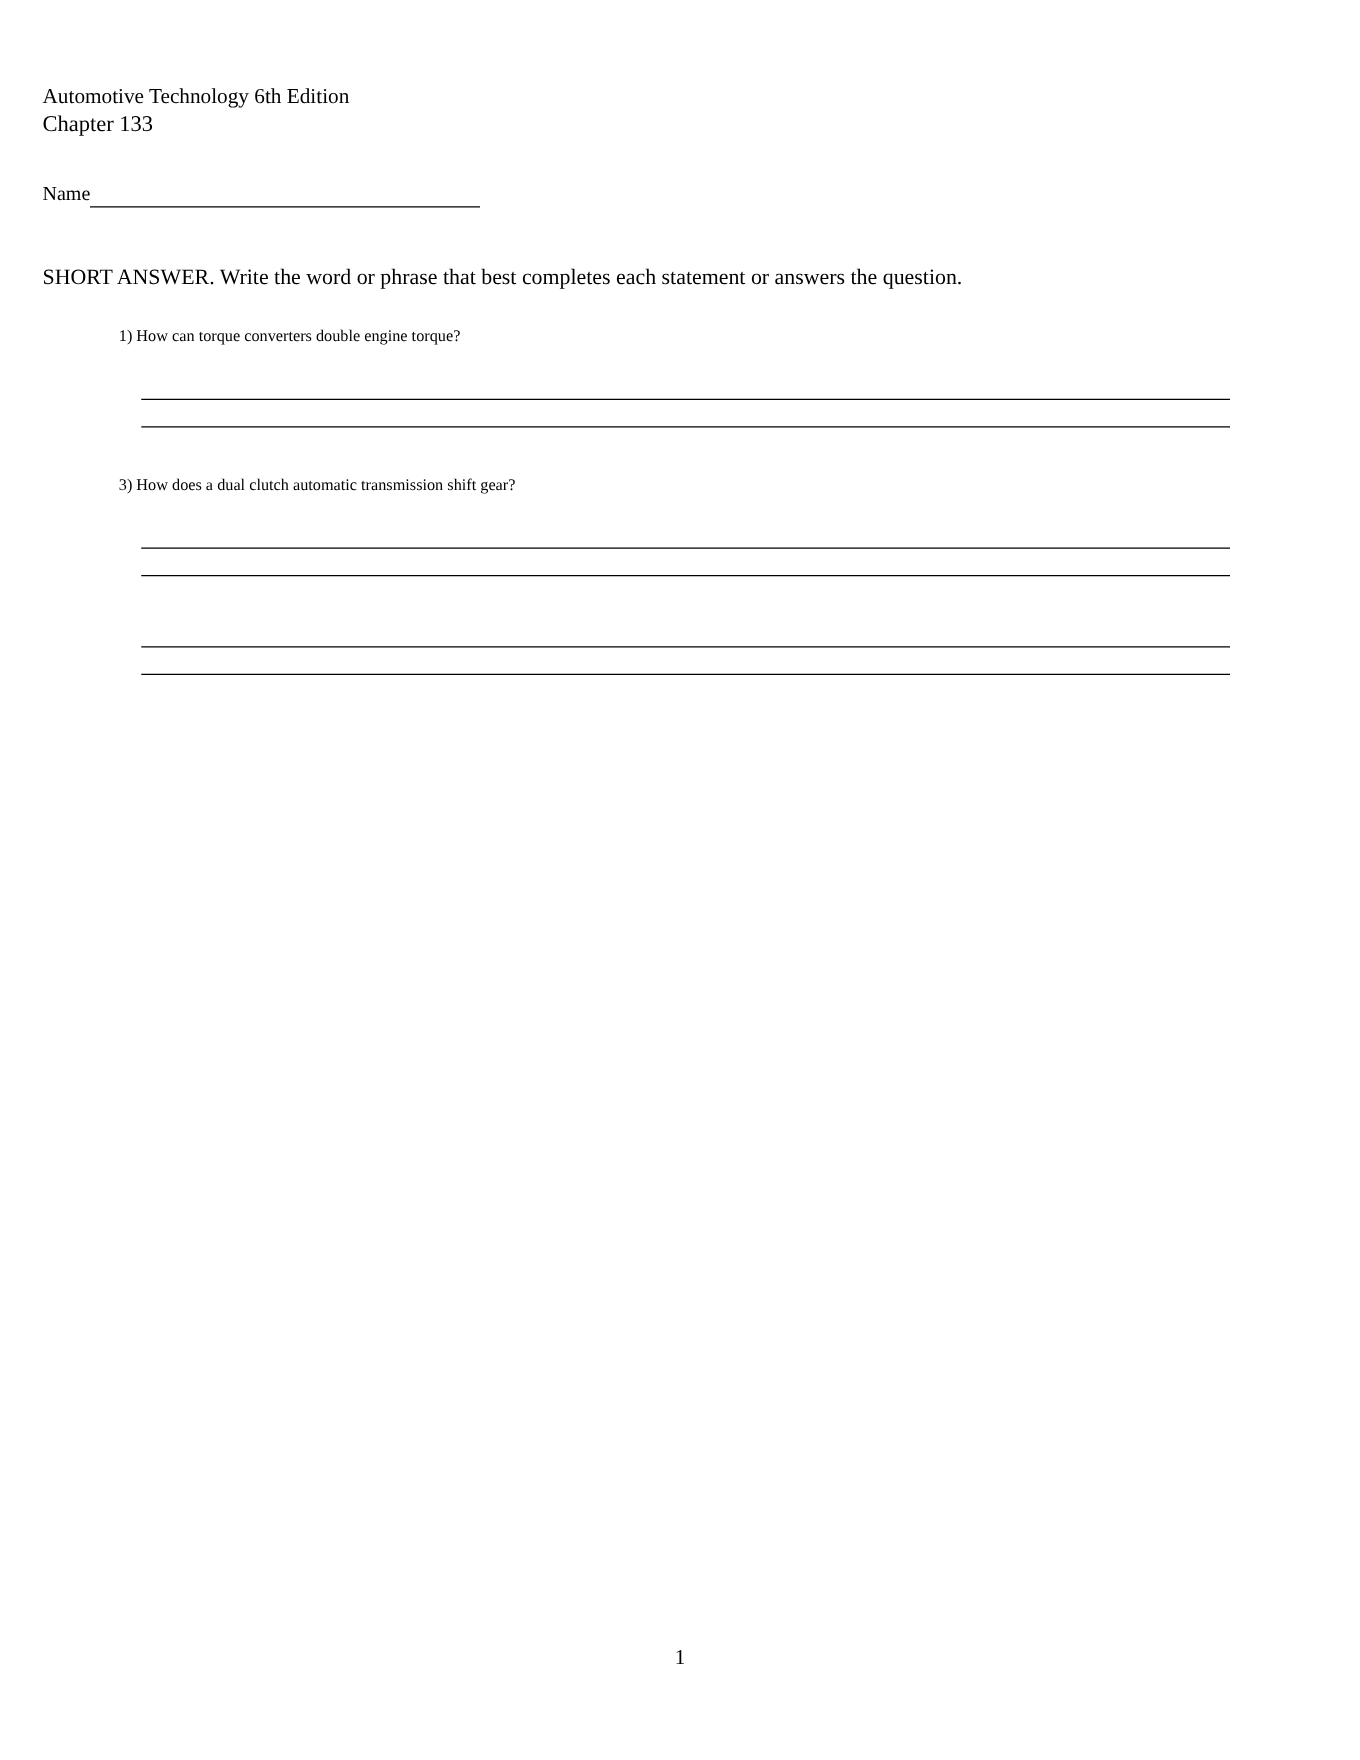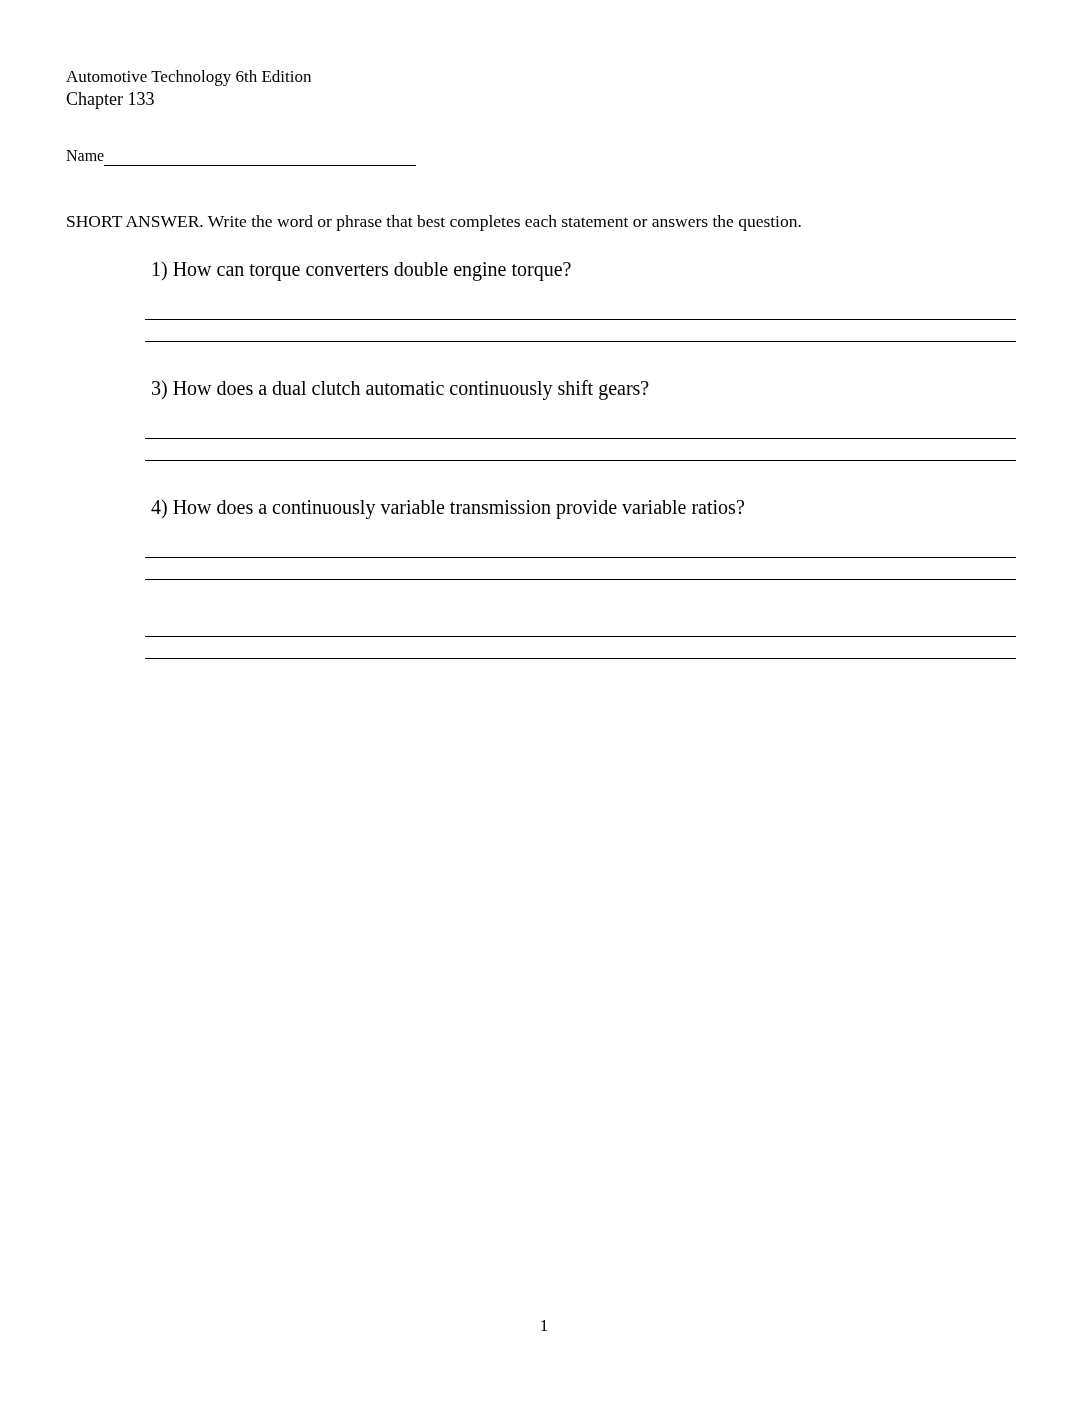--- a/index.html
+++ b/index.html
@@ -7,21 +7,21 @@
   body {
     font-family: "Liberation Serif", "DejaVu Serif", serif;
     color: #000000;
   }
   .page {
     position: relative;
     width: 1088px;
     height: 1408px;
     margin: 0 auto;
     background: #ffffff;
-    padding: 66px 66px 0 66px;
+    padding: 66px 66px 0 34px;
   }
   .doc-title {
     font-size: 17px;
     line-height: 22px;
   }
   .doc-chapter {
     font-size: 18px;
     line-height: 22px;
   }
   .name-row {
@@ -42,22 +42,22 @@
     font-weight: normal;
     line-height: 22px;
   }
   .questions {
     margin-top: 26px;
   }
   .question-block {
     margin-bottom: 35px;
   }
   .question-text {
-    margin-left: 85px;
-    font-size: 20px;
+    margin-left: 61px;
+    font-size: 13px;
     line-height: 22px;
     margin-bottom: 18px;
   }
   .answer-area {
     margin-left: 79px;
     width: 871px;
   }
   .answer-line {
     height: 22px;
     border-bottom: 1px solid #000000;
@@ -99,38 +99,28 @@
       <div class="answer-area">
         <div class="answer-line"></div>
         <div class="answer-line"></div>
       </div>
     </div>
 
 
     <div class="question-block">
       <div class="question-text">
         <span>3)</span>
-        <span>How does a dual clutch automatic continuously shift gears?</span>
+        <span>How does a dual clutch automatic transmission shift gear?</span>
       </div>
       <div class="answer-area">
         <div class="answer-line"></div>
         <div class="answer-line"></div>
       </div>
     </div>
 
-    <div class="question-block">
-      <div class="question-text">
-        <span>4)</span>
-        <span>How does a continuously variable transmission provide variable ratios?</span>
-      </div>
-      <div class="answer-area">
-        <div class="answer-line"></div>
-        <div class="answer-line"></div>
-      </div>
-    </div>
 
     <div class="question-block">
       <div class="answer-area">
         <div class="answer-line"></div>
         <div class="answer-line"></div>
       </div>
     </div>
 
   </div>
 

